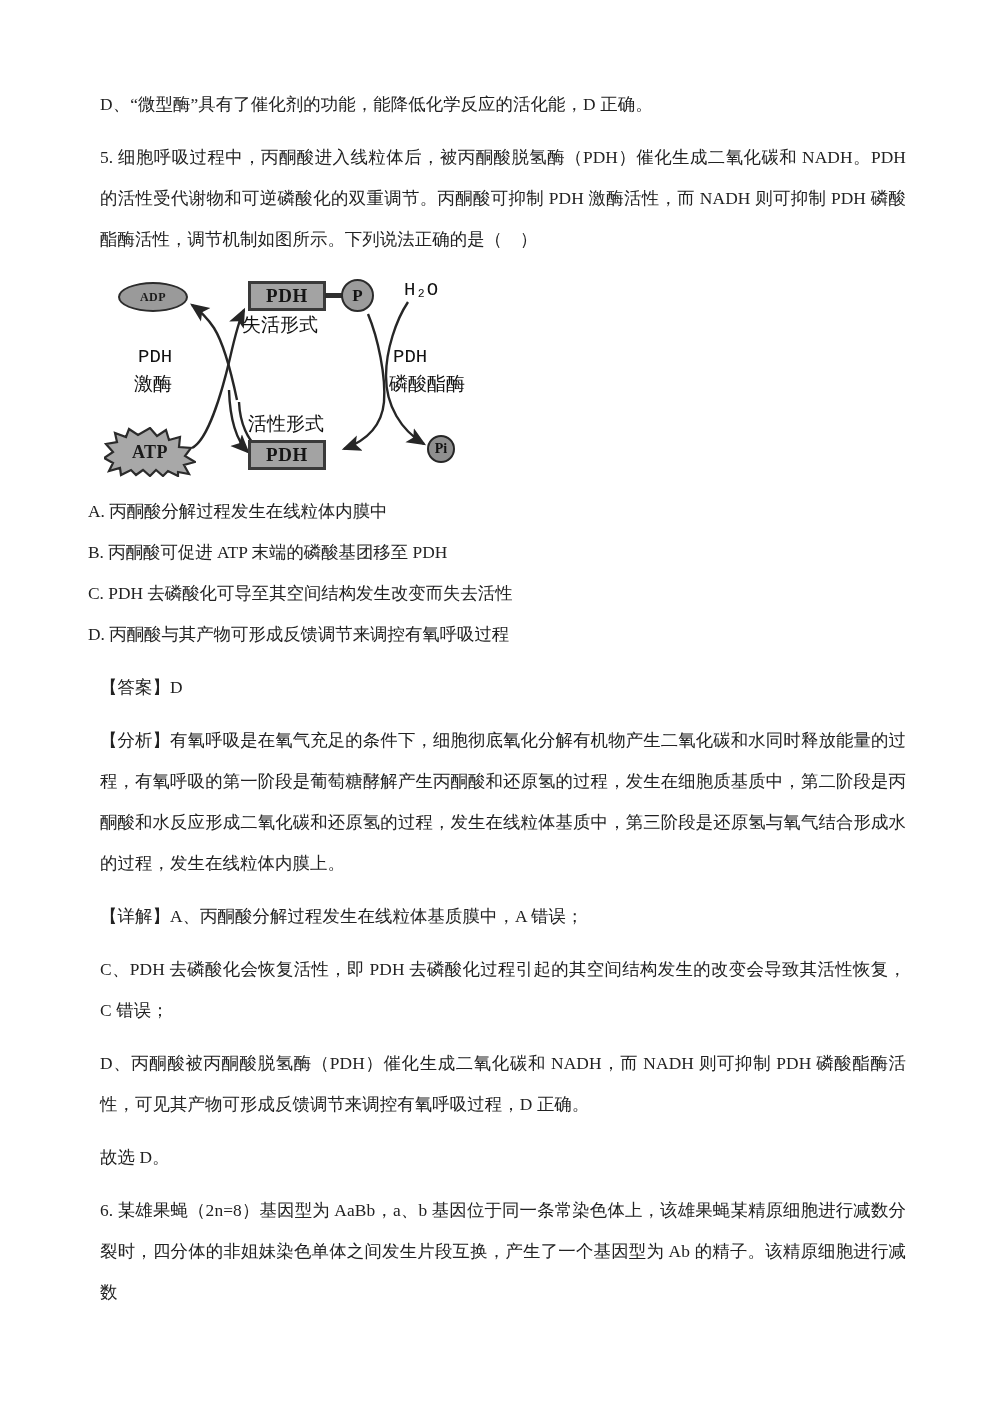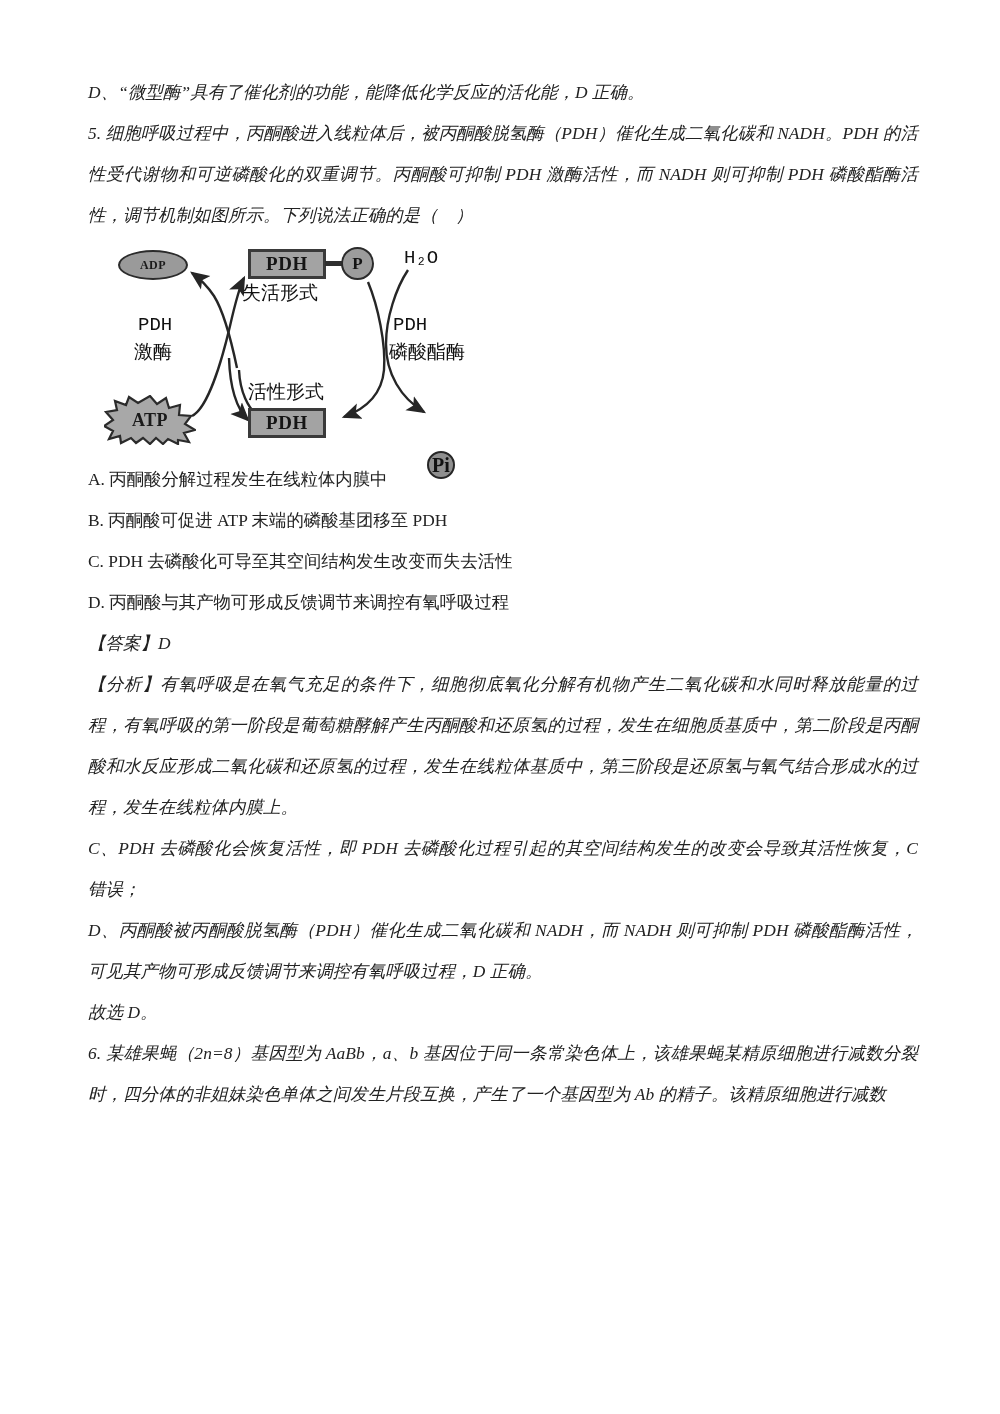--- a/index.html
+++ b/index.html
@@ -21,23 +21,22 @@
     width: 1000px;
     height: 1414px;
     padding: 72px 82px 40px 88px;
   }
   .para {
     font-size: 17.4px;
     line-height: 41px;
     letter-spacing: 0.1px;
     text-align: justify;
     color: #222222;
-    margin: 0;
+    margin: 12px;
     white-space: pre-wrap;
-    font-style: italic;
   }
   .para + .para { margin-top: 0px; }
 
   .opt {
     font-size: 17.4px;
     line-height: 41px;
     color: #222222;
     margin: 0;
   }
 
@@ -122,23 +121,22 @@
 
   
   .pi-circle {
     position: absolute;
     left: 331px; top: 163px;
     width: 28px; height: 28px;
     border-radius: 50%;
     background: #8f8f8f;
     border: 2.5px solid #262626;
     display: flex; align-items: center; justify-content: center;
-    font-size: 20px; font-weight: 700;
+    font-size: 14px; font-weight: 700;
     color: #111111;
-    margin-top: 48px;
   }
 
   
   .lbl-shihuo  { left: 146px; top: 40px;  font-size: 19px; }
   .lbl-huoxing { left: 152px; top: 139px; font-size: 19px; }
   .lbl-h2o     { left: 308px; top: 7px;   font-size: 19px; }
   .lbl-jimei-1 { left: 42px;  top: 74px;  font-size: 19px; }
   .lbl-jimei-2 { left: 38px;  top: 99px;  font-size: 19px; text-align: right; }
   .lbl-lsz-1   { left: 297px; top: 74px;  font-size: 19px; }
   .lbl-lsz-2   { left: 293px; top: 99px;  font-size: 19px; }
@@ -210,18 +208,19 @@
     <div class="node-label lbl-lsz-2">磷酸酯酶</div>
   </div>
 
   <p class="opt">A. 丙酮酸分解过程发生在线粒体内膜中</p>
   <p class="opt">B. 丙酮酸可促进 ATP 末端的磷酸基团移至 PDH</p>
   <p class="opt">C. PDH 去磷酸化可导至其空间结构发生改变而失去活性</p>
   <p class="opt">D. 丙酮酸与其产物可形成反馈调节来调控有氧呼吸过程</p>
 
   <p class="para">【答案】D</p>
   <p class="para">【分析】有氧呼吸是在氧气充足的条件下，细胞彻底氧化分解有机物产生二氧化碳和水同时释放能量的过程，有氧呼吸的第一阶段是葡萄糖酵解产生丙酮酸和还原氢的过程，发生在细胞质基质中，第二阶段是丙酮酸和水反应形成二氧化碳和还原氢的过程，发生在线粒体基质中，第三阶段是还原氢与氧气结合形成水的过程，发生在线粒体内膜上。</p>
+  <p class="para">【详解】A、丙酮酸分解过程发生在线粒体基质膜中，A 错误；</p>
   <p class="para">C、PDH 去磷酸化会恢复活性，即 PDH 去磷酸化过程引起的其空间结构发生的改变会导致其活性恢复，C 错误；</p>
   <p class="para">D、丙酮酸被丙酮酸脱氢酶（PDH）催化生成二氧化碳和 NADH，而 NADH 则可抑制 PDH 磷酸酯酶活性，可见其产物可形成反馈调节来调控有氧呼吸过程，D 正确。</p>
   <p class="para">故选 D。</p>
   <p class="para">6. 某雄果蝇（2n=8）基因型为 AaBb，a、b 基因位于同一条常染色体上，该雄果蝇某精原细胞进行减数分裂时，四分体的非姐妹染色单体之间发生片段互换，产生了一个基因型为 Ab 的精子。该精原细胞进行减数</p>
 
 </div>
 
 </body></html>

